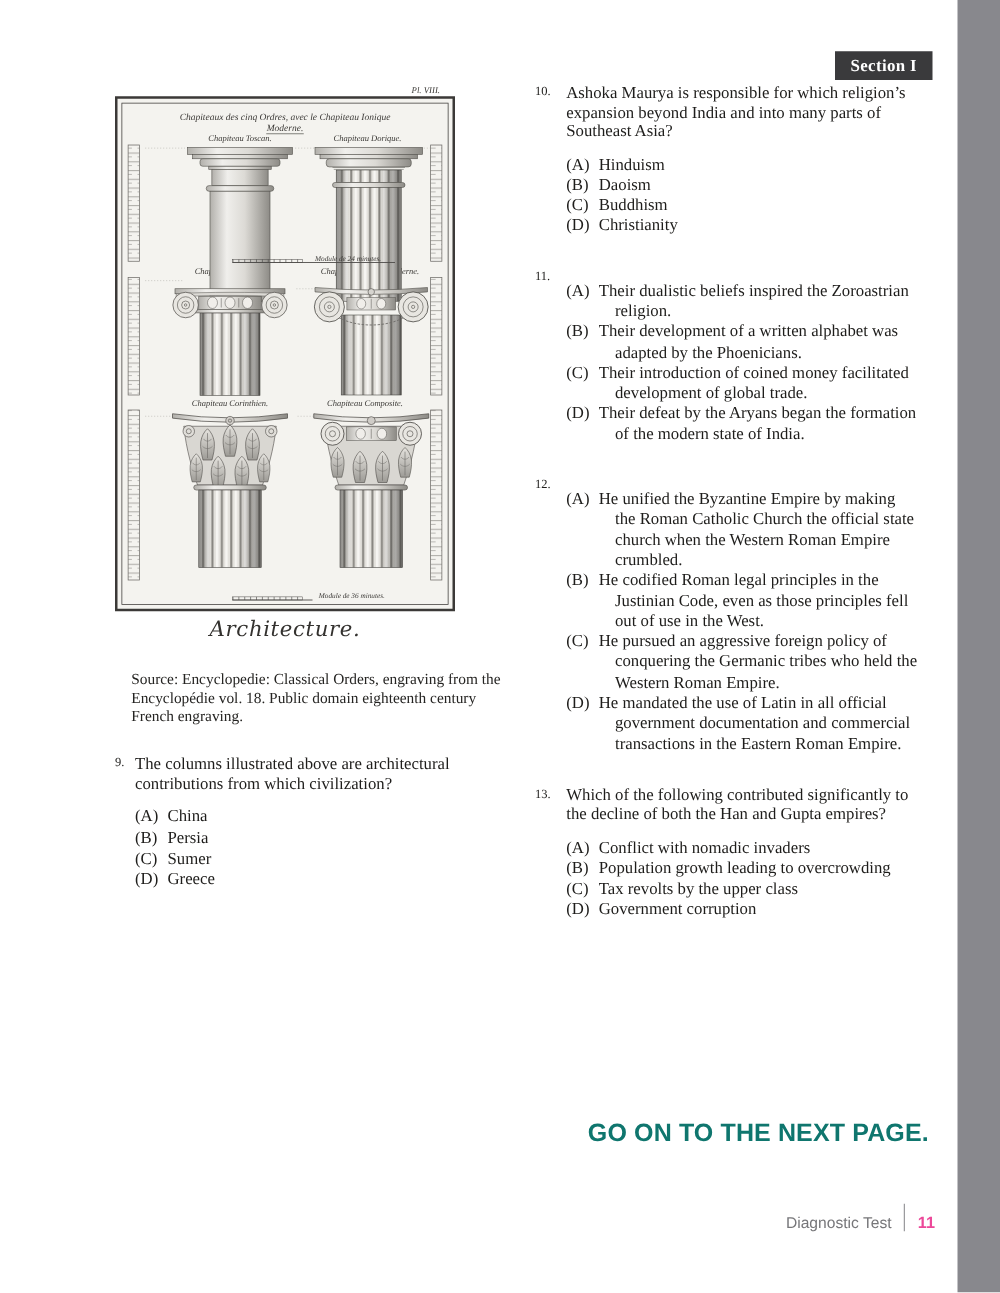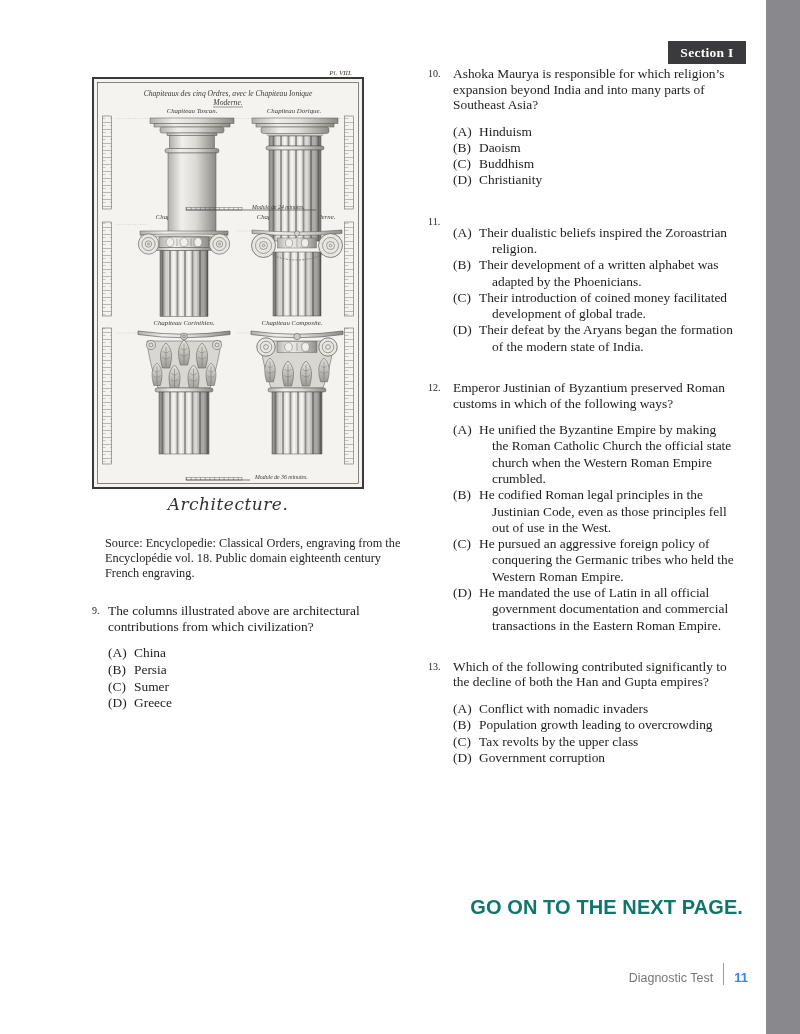--- a/index.html
+++ b/index.html
@@ -37,21 +37,21 @@
   .olet { flex:none; width:26px; }
   .otext { white-space:pre; padding-left:13px; text-indent:-13px; }
 
   .go-on { position:absolute; top:896px; right:57px;
            font-family:"Liberation Sans", sans-serif; font-size:20px; font-weight:bold;
            color:#0f766e; letter-spacing:.1px; }
   .footer { position:absolute; top:963px; right:52px; display:flex; align-items:flex-end;
             font-family:"Liberation Sans", sans-serif; }
   .footer-label { color:#77777a; font-size:12.5px; }
   .footer-div { width:1px; height:22px; background:#9b9b9e; margin:0 10px; }
-  .footer-num { font-size:13px; font-weight:bold; color:#3b82f6; }
+  .footer-num { font-size:13px; font-weight:bold; color:#ec4899; }
 
   .plate-text { font-family:"Liberation Serif", serif; font-style:italic; fill:#3b3936; }
 </style>
 </head>
 <body>
 
 <div class="edge-bar"></div>
 
 <div class="section-badge">
   <span>Section I</span>
@@ -344,22 +344,20 @@
           <span class="otext">Their defeat by the Aryans began the formation
 of the modern state of India.</span>
         </div>
       </div>
     </div>
   </div>
 
   <div class="q mt25">
     <div class="qnum">12.</div>
     <div class="qbody">
-      <div class="qstem">Emperor Justinian of Byzantium preserved Roman
-customs in which of the following ways?</div>
       <div class="opts">
         <div class="opt">
           <span class="olet">(A)</span>
           <span class="otext">He unified the Byzantine Empire by making
 the Roman Catholic Church the official state
 church when the Western Roman Empire
 crumbled.</span>
         </div>
         <div class="opt">
           <span class="olet">(B)</span>

